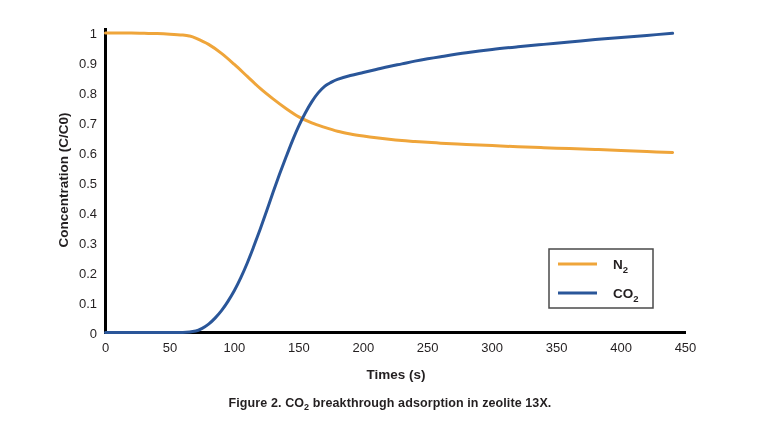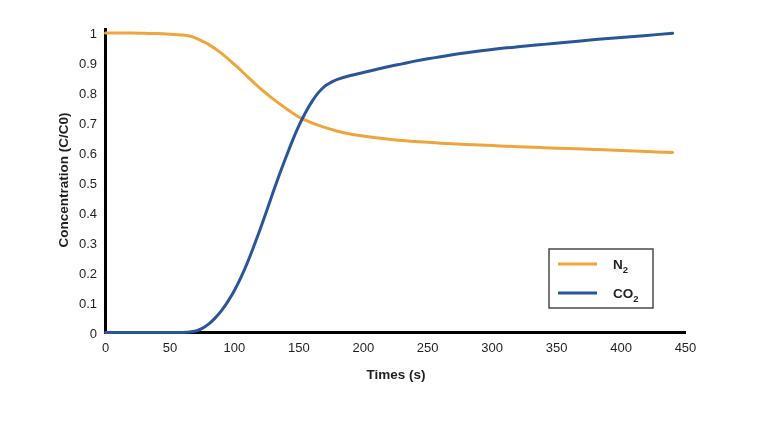--- a/index.html
+++ b/index.html
@@ -111,14 +111,15 @@
 
     <g id="legend-group">
       <rect id="legend-box" x="549" y="249" width="104" height="59" fill="#ffffff" stroke="#4a4a4a" stroke-width="1.5"></rect>
       <line id="legend-swatch-0" x1="558" y1="264" x2="597" y2="264" stroke-width="3" stroke="#efa53a"></line>
       <text id="legend-text-0" x="613" y="269" class="legend-label"><tspan id="legend-main-0">N</tspan><tspan id="legend-sub-0" class="legend-sub" dy="4">2</tspan></text>
       <line id="legend-swatch-1" x1="558" y1="293" x2="597" y2="293" stroke-width="3" stroke="#2a5699"></line>
       <text id="legend-text-1" x="613" y="298" class="legend-label"><tspan id="legend-main-1">CO</tspan><tspan id="legend-sub-1" class="legend-sub" dy="4">2</tspan></text>
     </g>
   </svg>
 
+  <div class="caption"><span>Figure 2. CO</span><sub>2</sub><span> breakthrough adsorption in zeolite 13X.</span></div>
 
 </div>
 
 </body></html>

